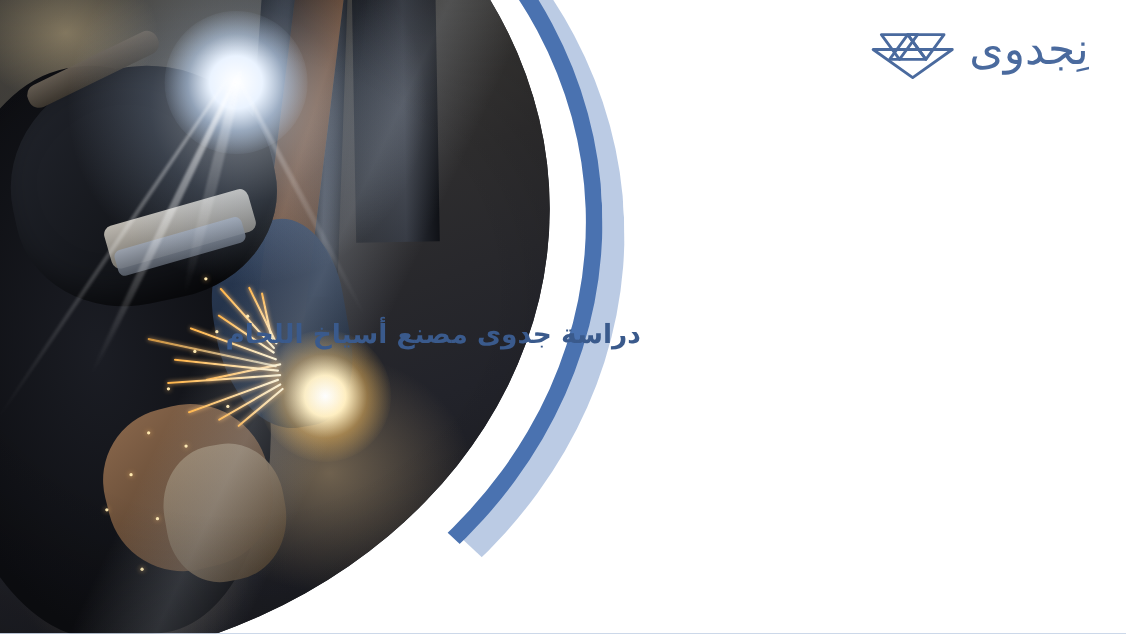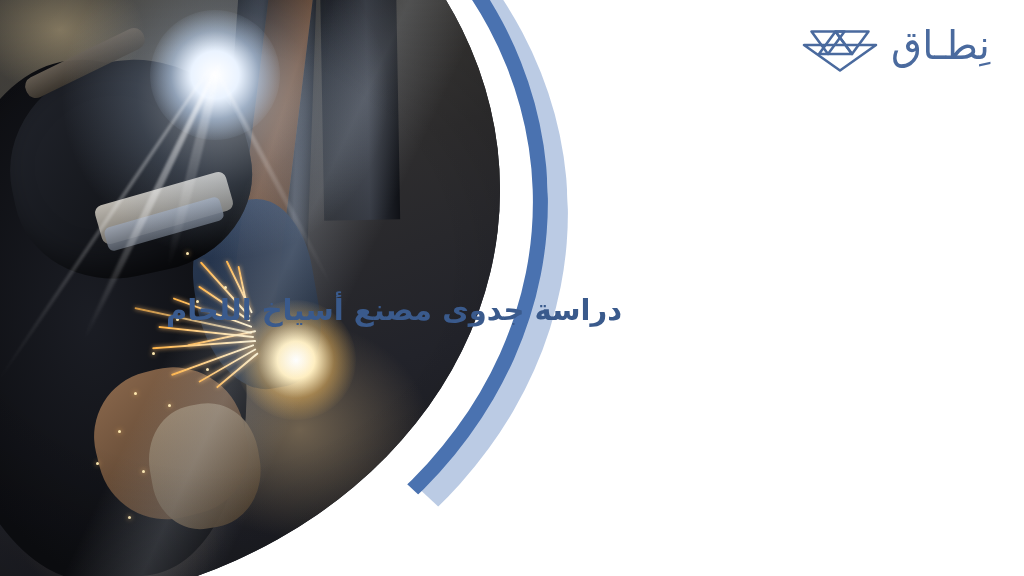--- a/index.html
+++ b/index.html
@@ -151,21 +151,21 @@
     color:#4a6a9e;font-size:40px;line-height:1;font-weight:500;
     letter-spacing:1px;font-family:"DejaVu Sans","Liberation Sans",sans-serif;
   }
   .logo-mark{width:78px;height:58px;display:block;}
 
   
   .title{
     position:absolute;left:0;right:0;top:272px;
     text-align:center;
     color:#3a5a8c;
-    font-size:29px;font-weight:bold;line-height:1.35;
+    font-size:24px;font-weight:bold;line-height:1.35;
     direction:rtl;
     padding-right:236px;   
     font-family:"DejaVu Sans","Liberation Sans",sans-serif;
   }
 </style>
 </head>
 <body>
 
 <div class="slide">
 
@@ -227,21 +227,21 @@
 
       <div class="haze"></div>
       <div class="vignette"></div>
     </div>
   </div>
 
   <div class="arc-band-soft"></div>
   <div class="arc-band-solid"></div>
 
   <div class="logo">
-    <span class="logo-word">نِطـاق</span>
+    <span class="logo-word">نِجدوى</span>
     <span>
       <svg class="logo-mark" viewBox="0 0 104 76" fill="none" stroke="#4a6a9e" stroke-width="3.4" stroke-linejoin="round">
 
         <path d="M14 20 H58 L36 50 Z"></path>
         <path d="M46 20 H90 L68 50 Z"></path>
 
         <path d="M4 38 H100 L52 72 Z"></path>
 
         <path d="M36 50 L14 20 H58 Z" opacity="0"></path>
         <path d="M24 50 L46 20 L68 50 Z"></path>

